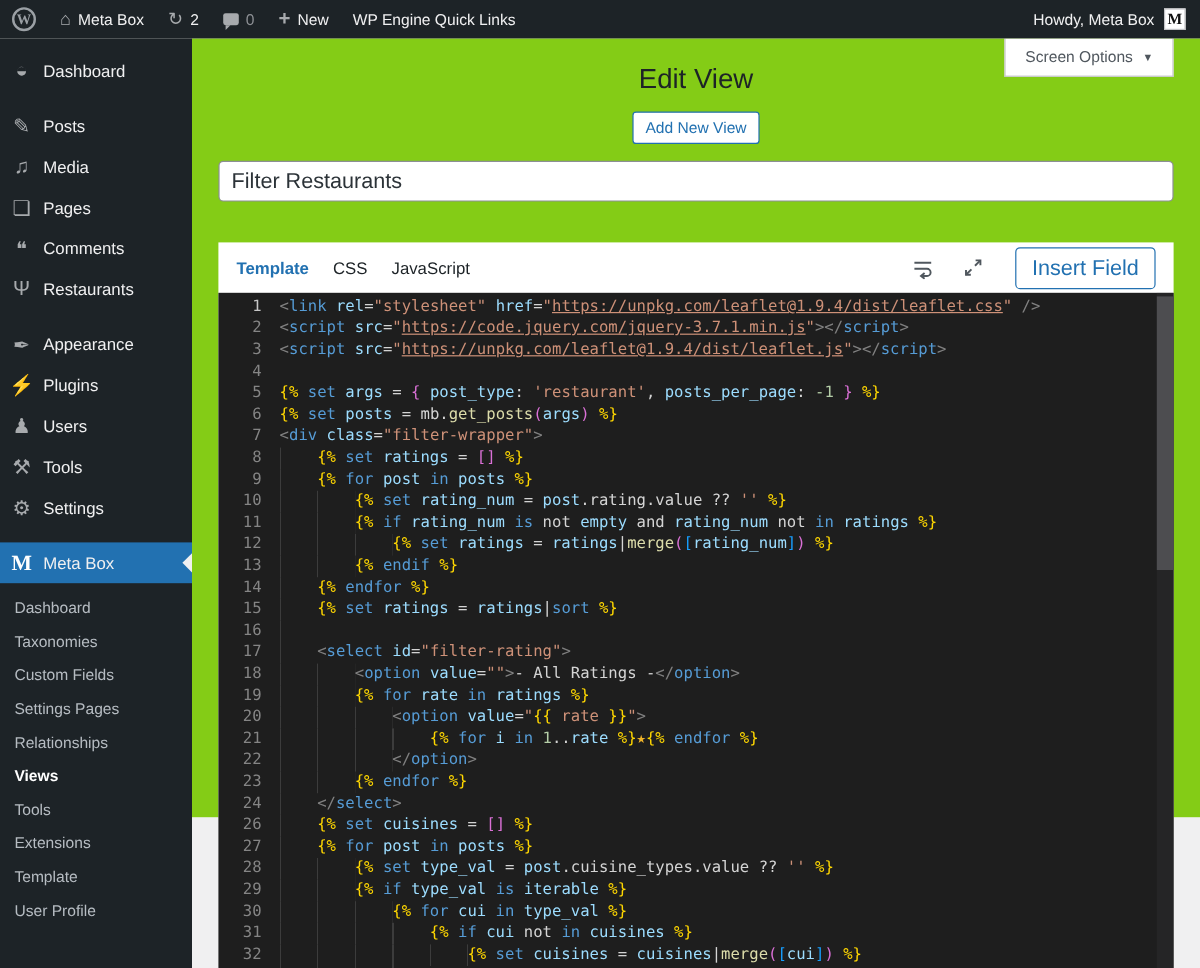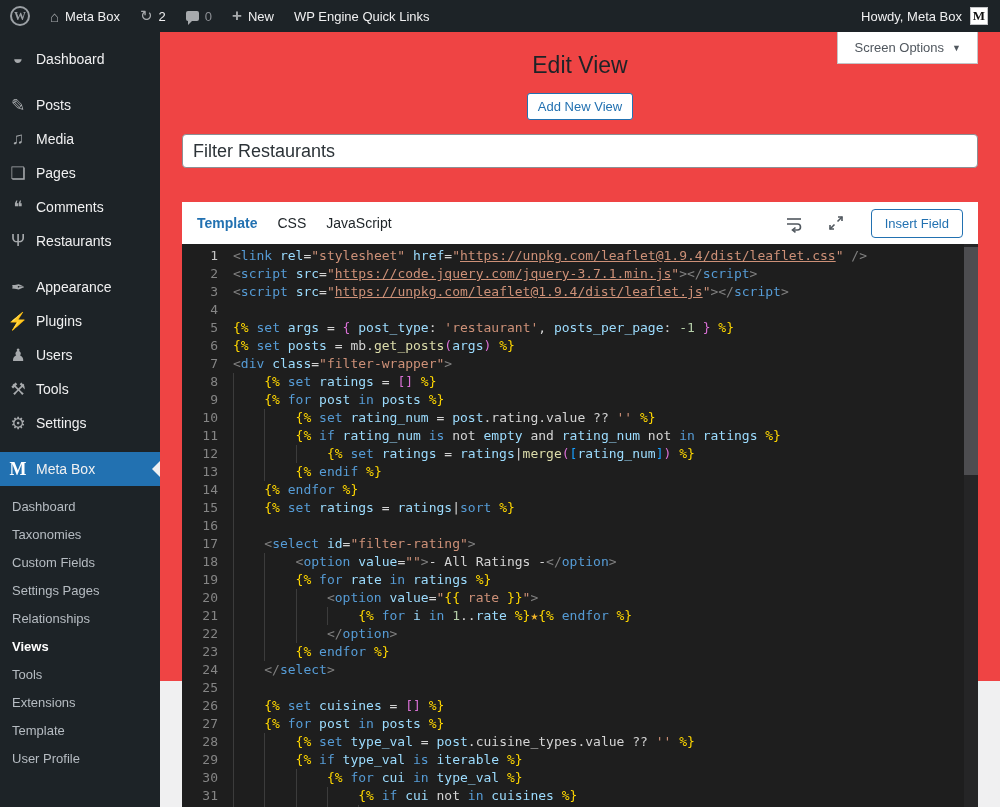--- a/index.html
+++ b/index.html
@@ -33,40 +33,40 @@
   .menu-item.active { background:#2271b1; position:relative; }
   .menu-item.active .mi-icon { color:#fff; font-family:"Liberation Serif", serif; font-weight:bold; font-size:18px; }
   .menu-item.active:after { content:""; position:absolute; right:0; top:50%; margin-top:-8px;
     border:8px solid transparent; border-right-color:#f0f0f1; border-left-width:0; }
   .submenu { padding:6px 0 10px; }
   .sub-item { height:28px; display:flex; align-items:center; padding-left:12px; font-size:13px;
     color:#b6bcc2; cursor:pointer; }
   .sub-item.current { color:#fff; font-weight:bold; }
 
   
-  .content { position:fixed; left:160px; top:32px; width:840px; height:649px; background:#ef4444; }
+  .content { position:fixed; left:160px; top:32px; width:840px; height:649px; background:#84cc16; }
   .screen-options { position:absolute; top:0; right:22px; background:#fff; border:1px solid #c3c4c7;
     border-top:none; padding:8px 16px; font-size:13px; color:#50575e; cursor:pointer; display:flex; gap:8px; align-items:center; }
   .so-arrow { font-size:9px; color:#50575e; }
   .wrap { padding:16px 22px 0; }
   .title-row { display:flex; align-items:center; gap:14px; margin-top:4px;flex-direction:column; }
   h1.page-title { font-size:23px; font-weight:400; color:#1d2327; }
   .add-new { background:#fff; border:1px solid #2271b1; color:#2271b1; font-size:13px;
     padding:5px 10px; border-radius:3px; cursor:pointer; }
   .view-title-input { margin-top:14px; width:100%; height:34px; border:1px solid #8c8f94; border-radius:4px;
     background:#fff; font-size:18px; color:#2c3338; padding:0 10px; font-family:"Liberation Sans", sans-serif; }
 
   
   .panel { margin-top:34px; background:#fff; }
   .toolbar { height:42px; display:flex; align-items:center; padding:0 15px; gap:20px; }
   .tab { font-size:14px; color:#1d2327; cursor:pointer; }
   .tab.active { color:#2271b1; font-weight:bold; }
   .tb-spacer { flex:1; }
   .tb-icon { width:22px; height:22px; color:#50575e; cursor:pointer; display:flex; align-items:center; justify-content:center; }
-  .insert-field { background:#fff; border:1px solid #2271b1; color:#2271b1; font-size:13px;
+  .insert-field { background:#fff; border:1px solid #2271b1; color:#2271b1; font-size:18px;
     padding:6px 13px; border-radius:4px; cursor:pointer; margin-left:4px; }
 
   .editor { position:relative; background:#1e1e1e; height:600px; overflow:hidden;
     font-family:"DejaVu Sans Mono", monospace; font-size:13px; line-height:18px; padding-top:3px; }
   .code-line { display:flex; height:18px; white-space:pre; }
   .gutter { width:36px; flex:none; text-align:right; color:#858585; user-select:none; }
   .gutter.cur { color:#c6c6c6; }
   .lcode { margin-left:15px; }
   .ind { display:inline-block; height:18px; vertical-align:top;
     background-image:repeating-linear-gradient(90deg, #3c3c3c 0, #3c3c3c 1px, transparent 1px, transparent 4ch); }
@@ -234,21 +234,20 @@
             <div class="code-line"><span class="gutter">15</span><span class="lcode"><span class="ind" style="width: 4ch;"></span><span class="tk-b1">{%</span><span class="tk-w"> </span><span class="tk-k">set</span><span class="tk-w"> </span><span class="tk-v">ratings</span><span class="tk-w"> = </span><span class="tk-v">ratings</span><span class="tk-w">|</span><span class="tk-k">sort</span><span class="tk-w"> </span><span class="tk-b1">%}</span></span></div>
             <div class="code-line"><span class="gutter">16</span><span class="lcode"><span class="ind" style="width: 4ch;"></span></span></div>
             <div class="code-line"><span class="gutter">17</span><span class="lcode"><span class="ind" style="width: 4ch;"></span><span class="tk-p">&lt;</span><span class="tk-k">select</span><span class="tk-w"> </span><span class="tk-v">id</span><span class="tk-w">=</span><span class="tk-s">"filter-rating"</span><span class="tk-p">&gt;</span></span></div>
             <div class="code-line"><span class="gutter">18</span><span class="lcode"><span class="ind" style="width: 8ch;"></span><span class="tk-p">&lt;</span><span class="tk-k">option</span><span class="tk-w"> </span><span class="tk-v">value</span><span class="tk-w">=</span><span class="tk-s">""</span><span class="tk-p">&gt;</span><span class="tk-w">- All Ratings -</span><span class="tk-p">&lt;/</span><span class="tk-k">option</span><span class="tk-p">&gt;</span></span></div>
             <div class="code-line"><span class="gutter">19</span><span class="lcode"><span class="ind" style="width: 8ch;"></span><span class="tk-b1">{%</span><span class="tk-w"> </span><span class="tk-k">for</span><span class="tk-w"> </span><span class="tk-v">rate</span><span class="tk-w"> </span><span class="tk-k">in</span><span class="tk-w"> </span><span class="tk-v">ratings</span><span class="tk-w"> </span><span class="tk-b1">%}</span></span></div>
             <div class="code-line"><span class="gutter">20</span><span class="lcode"><span class="ind" style="width: 12ch;"></span><span class="tk-p">&lt;</span><span class="tk-k">option</span><span class="tk-w"> </span><span class="tk-v">value</span><span class="tk-w">=</span><span class="tk-s">"</span><span class="tk-b1">{{</span><span class="tk-s"> rate </span><span class="tk-b1">}}</span><span class="tk-s">"</span><span class="tk-p">&gt;</span></span></div>
             <div class="code-line"><span class="gutter">21</span><span class="lcode"><span class="ind" style="width: 16ch;"></span><span class="tk-b1">{%</span><span class="tk-w"> </span><span class="tk-k">for</span><span class="tk-w"> </span><span class="tk-v">i</span><span class="tk-w"> </span><span class="tk-k">in</span><span class="tk-w"> </span><span class="tk-n">1</span><span class="tk-w">..</span><span class="tk-v">rate</span><span class="tk-w"> </span><span class="tk-b1">%}</span><span class="tk-st">★</span><span class="tk-b1">{%</span><span class="tk-w"> </span><span class="tk-k">endfor</span><span class="tk-w"> </span><span class="tk-b1">%}</span></span></div>
             <div class="code-line"><span class="gutter">22</span><span class="lcode"><span class="ind" style="width: 12ch;"></span><span class="tk-p">&lt;/</span><span class="tk-k">option</span><span class="tk-p">&gt;</span></span></div>
             <div class="code-line"><span class="gutter">23</span><span class="lcode"><span class="ind" style="width: 8ch;"></span><span class="tk-b1">{%</span><span class="tk-w"> </span><span class="tk-k">endfor</span><span class="tk-w"> </span><span class="tk-b1">%}</span></span></div>
             <div class="code-line"><span class="gutter">24</span><span class="lcode"><span class="ind" style="width: 4ch;"></span><span class="tk-p">&lt;/</span><span class="tk-k">select</span><span class="tk-p">&gt;</span></span></div>
-            <div class="code-line"><span class="gutter">25</span><span class="lcode"><span class="ind" style="width: 4ch;"></span></span></div>
             <div class="code-line"><span class="gutter">26</span><span class="lcode"><span class="ind" style="width: 4ch;"></span><span class="tk-b1">{%</span><span class="tk-w"> </span><span class="tk-k">set</span><span class="tk-w"> </span><span class="tk-v">cuisines</span><span class="tk-w"> = </span><span class="tk-b2">[]</span><span class="tk-w"> </span><span class="tk-b1">%}</span></span></div>
             <div class="code-line"><span class="gutter">27</span><span class="lcode"><span class="ind" style="width: 4ch;"></span><span class="tk-b1">{%</span><span class="tk-w"> </span><span class="tk-k">for</span><span class="tk-w"> </span><span class="tk-v">post</span><span class="tk-w"> </span><span class="tk-k">in</span><span class="tk-w"> </span><span class="tk-v">posts</span><span class="tk-w"> </span><span class="tk-b1">%}</span></span></div>
             <div class="code-line"><span class="gutter">28</span><span class="lcode"><span class="ind" style="width: 8ch;"></span><span class="tk-b1">{%</span><span class="tk-w"> </span><span class="tk-k">set</span><span class="tk-w"> </span><span class="tk-v">type_val</span><span class="tk-w"> = </span><span class="tk-v">post</span><span class="tk-w">.cuisine_types.value ?? </span><span class="tk-s">''</span><span class="tk-w"> </span><span class="tk-b1">%}</span></span></div>
             <div class="code-line"><span class="gutter">29</span><span class="lcode"><span class="ind" style="width: 8ch;"></span><span class="tk-b1">{%</span><span class="tk-w"> </span><span class="tk-k">if</span><span class="tk-w"> </span><span class="tk-v">type_val</span><span class="tk-w"> </span><span class="tk-k">is</span><span class="tk-w"> </span><span class="tk-v">iterable</span><span class="tk-w"> </span><span class="tk-b1">%}</span></span></div>
             <div class="code-line"><span class="gutter">30</span><span class="lcode"><span class="ind" style="width: 12ch;"></span><span class="tk-b1">{%</span><span class="tk-w"> </span><span class="tk-k">for</span><span class="tk-w"> </span><span class="tk-v">cui</span><span class="tk-w"> </span><span class="tk-k">in</span><span class="tk-w"> </span><span class="tk-v">type_val</span><span class="tk-w"> </span><span class="tk-b1">%}</span></span></div>
             <div class="code-line"><span class="gutter">31</span><span class="lcode"><span class="ind" style="width: 16ch;"></span><span class="tk-b1">{%</span><span class="tk-w"> </span><span class="tk-k">if</span><span class="tk-w"> </span><span class="tk-v">cui</span><span class="tk-w"> not </span><span class="tk-k">in</span><span class="tk-w"> </span><span class="tk-v">cuisines</span><span class="tk-w"> </span><span class="tk-b1">%}</span></span></div>
             <div class="code-line"><span class="gutter">32</span><span class="lcode"><span class="ind" style="width: 20ch;"></span><span class="tk-b1">{%</span><span class="tk-w"> </span><span class="tk-k">set</span><span class="tk-w"> </span><span class="tk-v">cuisines</span><span class="tk-w"> = </span><span class="tk-v">cuisines</span><span class="tk-w">|</span><span class="tk-f">merge</span><span class="tk-b2">(</span><span class="tk-b3">[</span><span class="tk-v">cui</span><span class="tk-b3">]</span><span class="tk-b2">)</span><span class="tk-w"> </span><span class="tk-b1">%}</span></span></div>
             <div class="code-line"><span class="gutter">24</span><span class="lcode"><span class="ind" style="width: 16ch;"></span><span class="tk-b1">{%</span><span class="tk-w"> </span><span class="tk-k">endif</span><span class="tk-w"> </span><span class="tk-b1">%}</span></span></div>
           </div>
         <div class="scroll-track">

